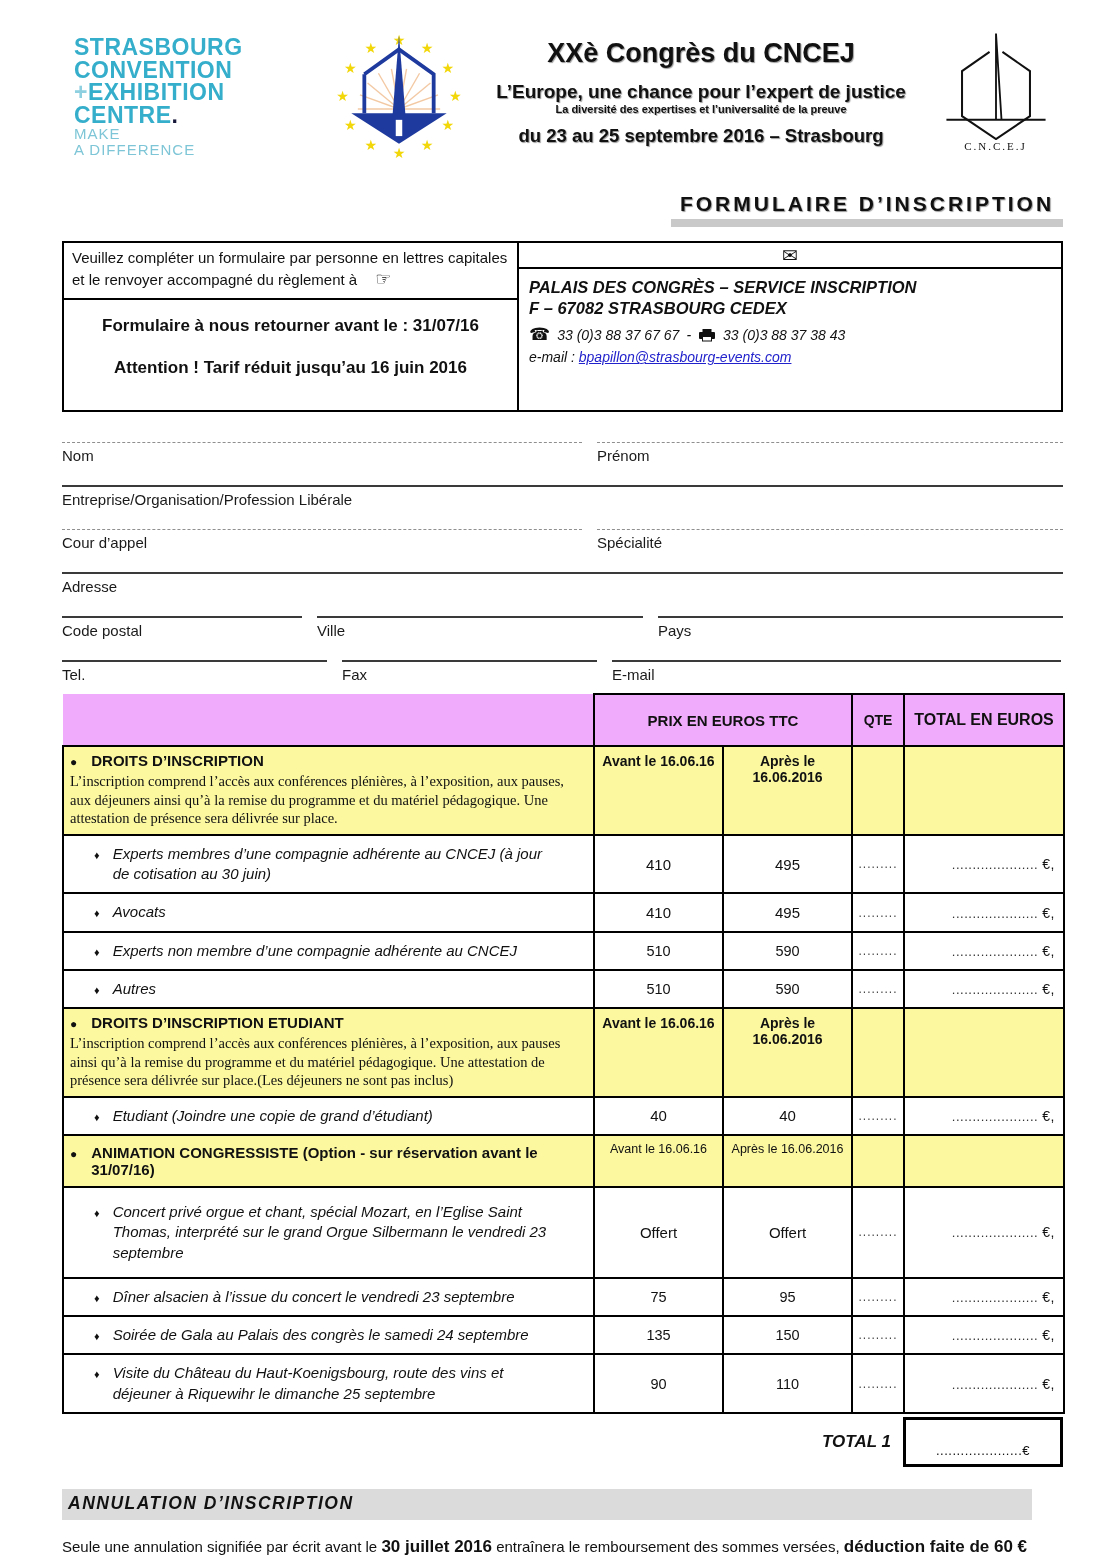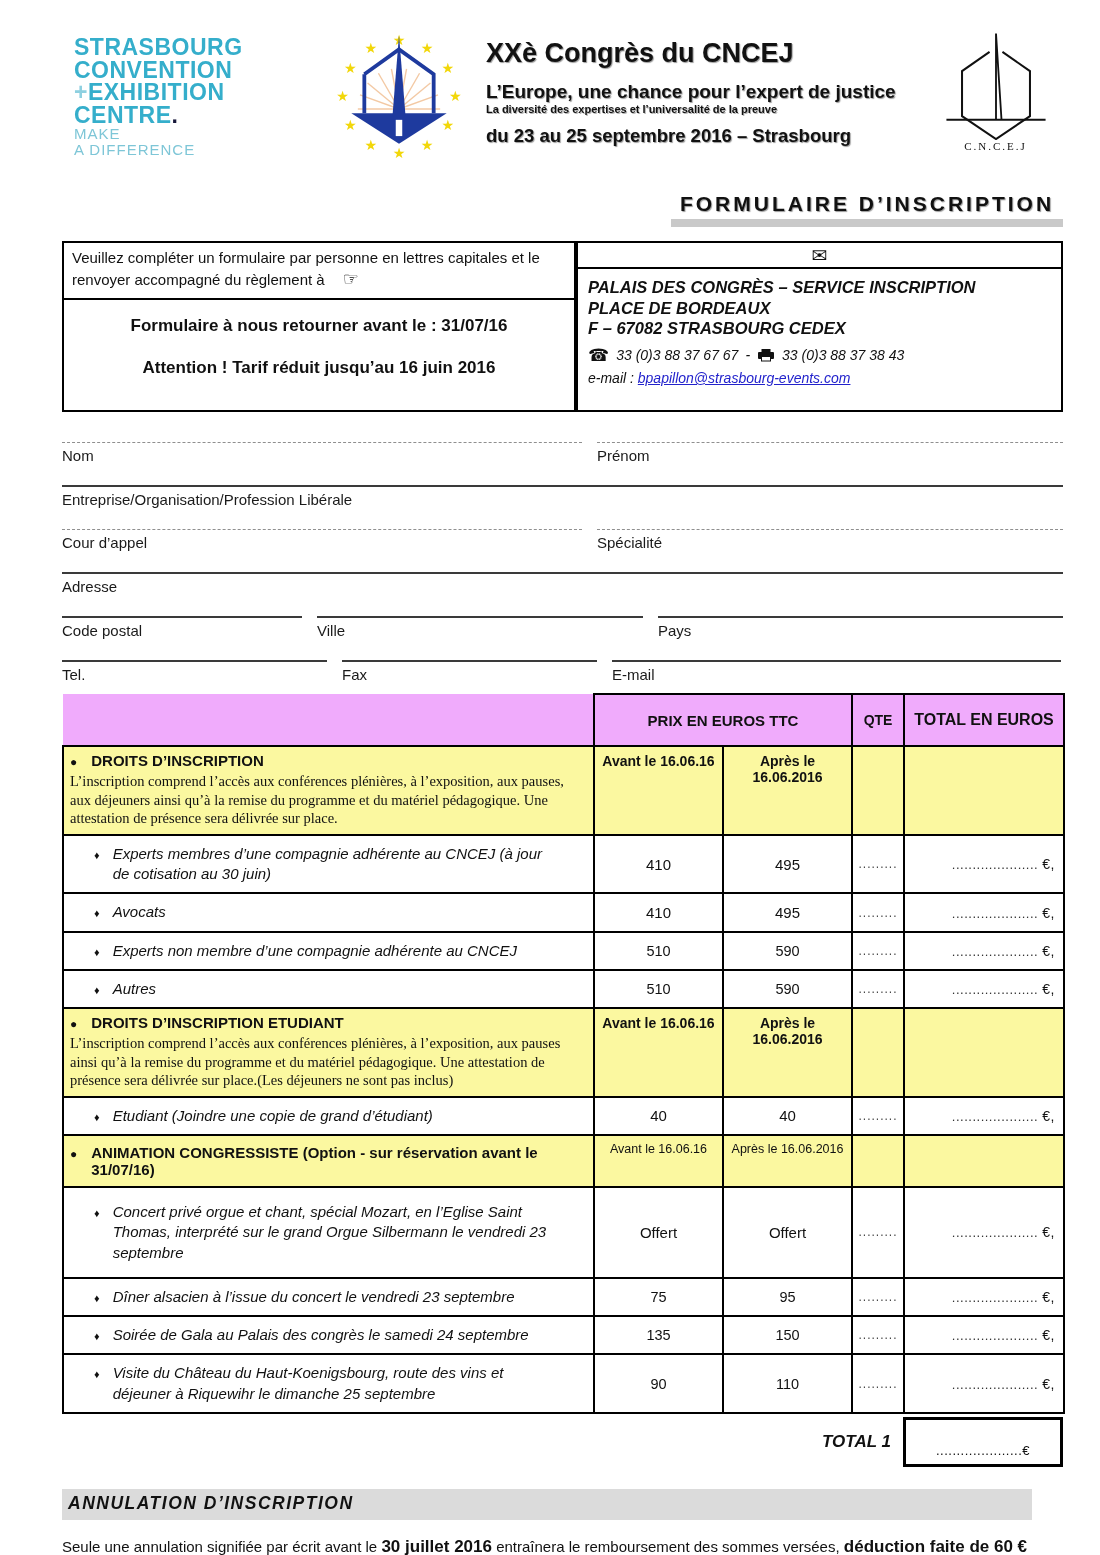--- a/index.html
+++ b/index.html
@@ -7,36 +7,36 @@
   .page { width:1100px; height:1555px; padding:28px 37px 10px 62px; position:relative; }
 
   
   .header { display:flex; align-items:flex-start; height:160px; }
   .venue-logo { width:215px; margin-left:12px; margin-top:8px; line-height:0.98; font-weight:bold; letter-spacing:0.5px; }
   .venue-logo .big { font-size:23px; color:#35AECB; font-stretch:condensed; }
   .venue-logo .plus { color:#8ed0e0; }
   .venue-logo .dot { color:#17173a; }
   .venue-logo .tag { font-size:15px; color:#7ec6d7; font-weight:normal; letter-spacing:1px; line-height:1.05; }
   .euro-logo { width:130px; height:132px; margin-left:45px; margin-top:2px; flex-shrink:0; }
-  .title-block { margin-left:22px; margin-top:10px; width:430px; }
+  .title-block { margin-left:22px; margin-top:10px; width:430px;text-align:center; }
   .title-block h1 { font-size:27px; font-weight:bold; text-shadow:1px 1px 1px #9a9a9a; margin-bottom:12px; }
   .title-block .sub1 { font-size:19px; font-weight:bold; text-shadow:1px 1px 1px #9a9a9a; }
   .title-block .sub2 { font-size:11px; font-weight:bold; text-shadow:1px 1px 0 #b5b5b5; margin-bottom:10px; }
   .title-block .dates { font-size:18.5px; font-weight:bold; text-shadow:1px 1px 1px #9a9a9a; }
   .cncej-logo { margin-left:auto; margin-top:0; width:135px; text-align:center; }
   .cncej-logo .lbl { font-family:"Liberation Serif", serif; font-size:11px; letter-spacing:2px; color:#111; margin-top:-4px; }
 
   
   .form-title-wrap { width:392px; margin-left:auto; margin-top:4px; text-align:center; }
   .form-title { font-size:21px; font-weight:bold; letter-spacing:3px; text-shadow:1px 1px 1px #9a9a9a; padding-bottom:2px; }
   .form-title-bar { height:8px; background:#c9c9c9; margin-top:1px; }
 
   
   .info-box { margin-top:14px; width:1001px; border:2px solid #000; display:flex; }
-  .ib-left { width:514px; border-right:4px solid #000000; }
+  .ib-left { width:455px; border-right:2px solid #000000; }
   .ib-instructions { padding:6px 8px 8px 8px; border-bottom:2px solid #000; font-size:15px; line-height:1.25; }
   .finger { font-size:18px; padding-left:14px; }
   .ib-deadlines { padding:16px 6px 10px 6px; text-align:center; }
   .ib-deadlines p { font-size:17px; font-weight:bold; margin-bottom:22px; }
   .ib-right { flex:1; }
   .envelope-row { text-align:center; border-bottom:2px solid #000; padding:3px 0 2px 0; font-size:19px; line-height:1; }
   .address { padding:8px 10px 8px 10px; }
   .address p.addr { font-style:italic; font-weight:bold; font-size:16.5px; line-height:1.25; }
   .address .phones { font-style:italic; font-size:14px; margin-top:6px; display:flex; align-items:center; gap:7px; }
   .address .phones .ph-ic { font-style:normal; font-size:17px; }
@@ -163,21 +163,20 @@
       </div>
       <div class="ib-deadlines">
         <p>Formulaire à nous retourner avant le : 31/07/16</p>
         <p>Attention ! Tarif réduit jusqu’au 16 juin 2016</p>
       </div>
     </div>
     <div class="ib-right">
       <div class="envelope-row">✉</div>
       <div class="address">
         <p class="addr">PALAIS DES CONGRÈS – SERVICE INSCRIPTION</p>
-        <p class="addr">PLACE DE BORDEAUX</p>
         <p class="addr">F – 67082 STRASBOURG CEDEX</p>
         <p class="phones">
           <span class="ph-ic">☎</span>
           <span>33 (0)3 88 37 67 67</span>
           <span>-</span>
           <svg width="18" height="14" viewBox="0 0 18 14">
               <rect x="1" y="4" width="16" height="7" rx="1" fill="#111"></rect>
               <rect x="4.5" y="1" width="9" height="3.5" fill="#111"></rect>
               <rect x="4.5" y="8.5" width="9" height="4.5" fill="#fff" stroke="#111"></rect>
             </svg>

